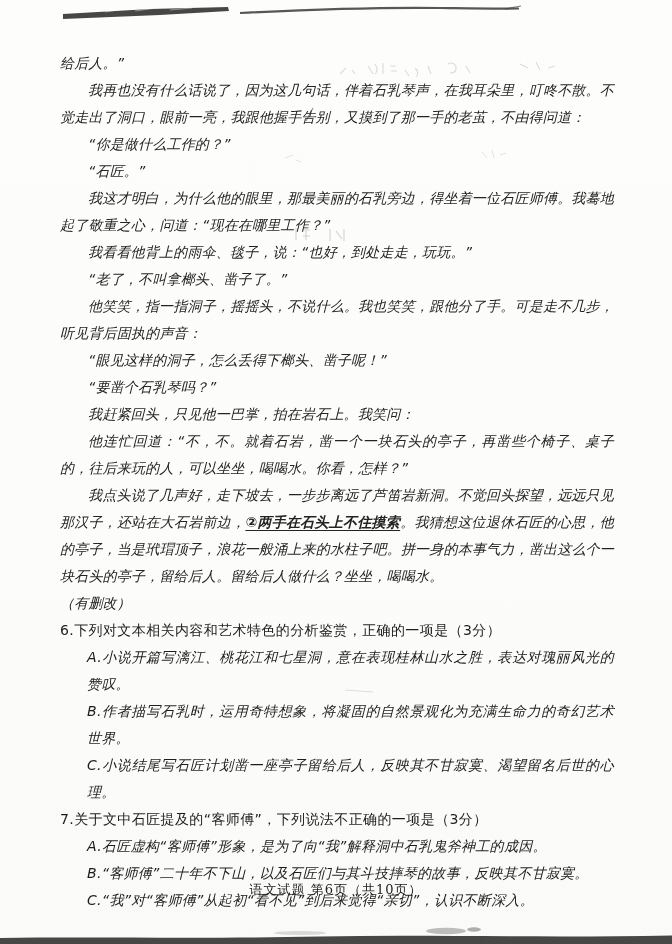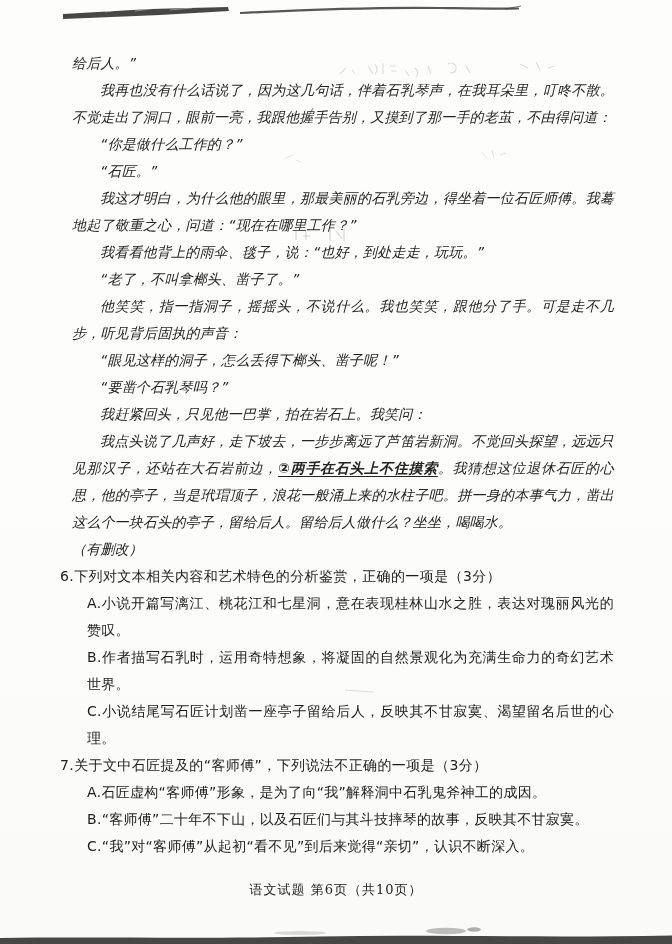--- a/index.html
+++ b/index.html
@@ -13,29 +13,29 @@
     background:linear-gradient(180deg,#fdfdfc 0%,#fcfcfb 60%,#fafaf9 100%);
   }
   .artifacts{position:absolute;inset:0;pointer-events:none;}
   .content{
     position:absolute;left:60px;top:50px;width:554px;
     color:#232323;
     font-size:14px;line-height:27px;
     text-align:justify;
     letter-spacing:0.2px;
   }
-  .passage{font-style:italic;margin-left:12px;}
+  .passage{font-style:italic;}
   .passage p{margin:0;}
   .ind{text-indent:2em;}
   .src{padding-right:8px;}
   .uline{font-weight:bold;text-decoration:underline;text-underline-offset:3px;}
   .questions{font-style:normal;color:#1d1d1d;}
   .questions p{margin:0;}
   .stem{letter-spacing:0.4px;}
-  .opt{padding-left:27px;letter-spacing:0.3px;}
+  .opt{padding-left:27px;letter-spacing:0.3px;font-style:italic;}
   .footer{
     position:absolute;left:0;top:881px;width:672px;
     text-align:center;font-size:13px;color:#222;
     font-family:"DejaVu Serif",serif;letter-spacing:1px;
   }
 </style>
 </head>
 <body>
 
 <div class="page">
@@ -83,20 +83,21 @@
       <p class="ind">我再也没有什么话说了，因为这几句话，伴着石乳琴声，在我耳朵里，叮咚不散。不觉走出了洞口，眼前一亮，我跟他握手告别，又摸到了那一手的老茧，不由得问道：</p>
       <p class="ind">“你是做什么工作的？”</p>
       <p class="ind">“石匠。”</p>
       <p class="ind">我这才明白，为什么他的眼里，那最美丽的石乳旁边，得坐着一位石匠师傅。我蓦地起了敬重之心，问道：“现在在哪里工作？”</p>
       <p class="ind">我看看他背上的雨伞、毯子，说：“也好，到处走走，玩玩。”</p>
       <p class="ind">“老了，不叫拿榔头、凿子了。”</p>
       <p class="ind">他笑笑，指一指洞子，摇摇头，不说什么。我也笑笑，跟他分了手。可是走不几步，听见背后固执的声音：</p>
       <p class="ind">“眼见这样的洞子，怎么丢得下榔头、凿子呢！”</p>
       <p class="ind">“要凿个石乳琴吗？”</p>
       <p class="ind">我赶紧回头，只见他一巴掌，拍在岩石上。我笑问：</p>
+      <p class="ind">他连忙回道：“不，不。就着石岩，凿一个一块石头的亭子，再凿些个椅子、桌子的，往后来玩的人，可以坐坐，喝喝水。你看，怎样？”</p>
       <p class="ind"><span>我点头说了几声好，走下坡去，一步步离远了芦笛岩新洞。不觉回头探望，远远只见那汉子，还站在大石岩前边，</span><span class="uline">②两手在石头上不住摸索</span><span>。我猜想这位退休石匠的心思，他的亭子，当是玳瑁顶子，浪花一般涌上来的水柱子吧。拼一身的本事气力，凿出这么个一块石头的亭子，留给后人。留给后人做什么？坐坐，喝喝水。</span></p>
       <p class="src">（有删改）</p>
     </div>
 
     <div class="questions">
       <p class="stem">6.下列对文本相关内容和艺术特色的分析鉴赏，正确的一项是（3分）</p>
       <p class="opt">A.小说开篇写漓江、桃花江和七星洞，意在表现桂林山水之胜，表达对瑰丽风光的赞叹。</p>
       <p class="opt">B.作者描写石乳时，运用奇特想象，将凝固的自然景观化为充满生命力的奇幻艺术世界。</p>
       <p class="opt">C.小说结尾写石匠计划凿一座亭子留给后人，反映其不甘寂寞、渴望留名后世的心理。</p>
       <p class="stem">7.关于文中石匠提及的“客师傅”，下列说法不正确的一项是（3分）</p>

